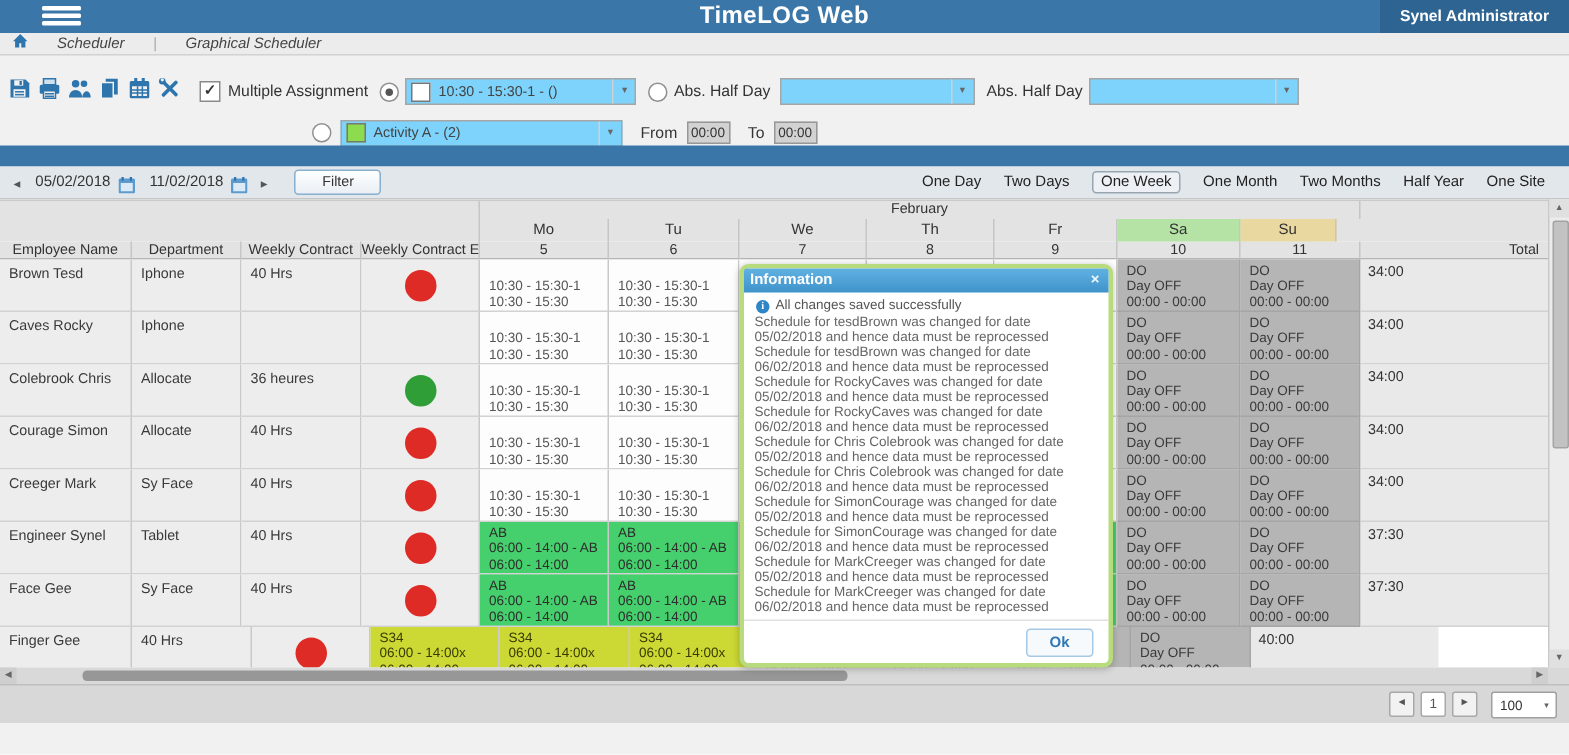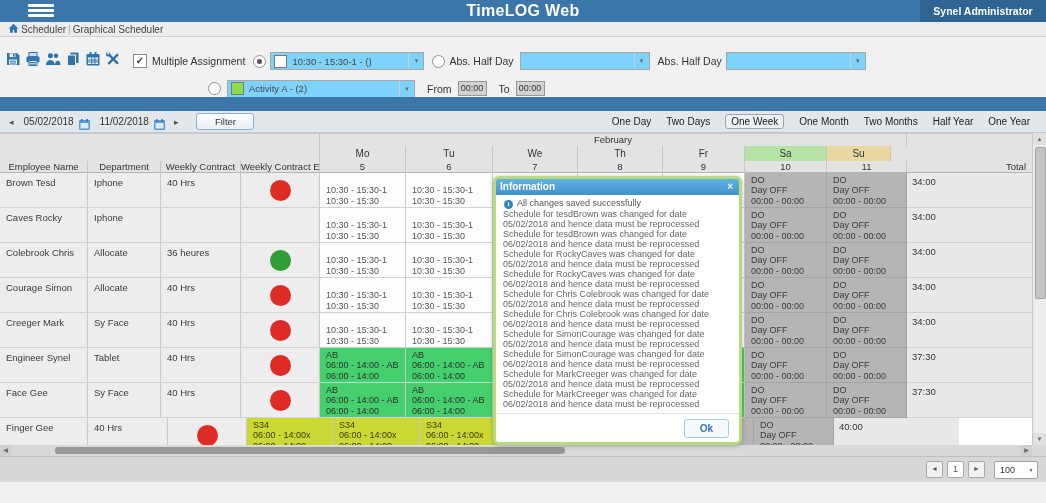--- a/index.html
+++ b/index.html
@@ -8,22 +8,22 @@
   
   .topbar{position:absolute;left:0;top:0;width:1046px;height:22px;background:var(--accent);}
   .hamburger{position:absolute;left:28px;top:4px;width:26px;height:14px;cursor:pointer;}
   .hamburger span{display:block;height:3px;background:#fff;margin-bottom:2px;border-radius:1px;}
   .app-title{position:absolute;left:0;top:0;width:1046px;height:22px;text-align:center;
        color:#fff;font-size:16px;font-weight:bold;line-height:22px;letter-spacing:.3px;}
   .userbox{position:absolute;right:0;top:0;width:126px;height:22px;background:#2d6492;
        color:#fff;font-size:10.5px;font-weight:bold;line-height:22px;text-align:center;}
   
   .breadcrumb{position:absolute;left:0;top:22px;width:1046px;height:15px;background:#ececec;
-       border-bottom:1px solid #d2d2d2;display:flex;align-items:center;gap:2px;padding-left:8px;
-       box-sizing:border-box;font-size:10px;color:#444;}
+       border-bottom:1px solid #d2d2d2;display:flex;align-items:center;gap:19px;padding-left:8px;
+       box-sizing:border-box;font-size:10px;color:#444;font-style:italic;}
   .crumb-sep{color:#aaa;}
   
   .toolbar{position:absolute;left:0;top:38px;width:1046px;height:59px;background:#f1f1f1;}
   .tb-row{position:absolute;left:0;display:flex;align-items:center;width:1046px;}
   .tb-row1{top:14px;height:18px;}
   .tb-row2{top:42px;height:17px;}
   .tb-icons{display:flex;gap:4px;margin-left:5px;}
   .tb-icon{width:16px;height:16px;cursor:pointer;}
   .checkbox{width:12px;height:12px;background:#fff;border:1px solid #8a8a8a;margin-left:12px;
        font-size:10px;line-height:11px;text-align:center;color:#333;font-weight:bold;cursor:pointer;}
@@ -248,21 +248,21 @@
     </span>
     <span class="nav-arrow">▸</span>
     <div class="filter-btn">Filter</div>
     <div class="views" id="views">
         <div class="view-item">One Day</div>
         <div class="view-item">Two Days</div>
         <div class="view-item sel">One Week</div>
         <div class="view-item">One Month</div>
         <div class="view-item">Two Months</div>
         <div class="view-item">Half Year</div>
-        <div class="view-item">One Year</div>
+        <div class="view-item">One Site</div>
       </div>
   </div>
 
   <div class="table">
     <div class="hrow" id="h-month">
         <div class="hcell h-month" style="width: 320px;"></div>
         <div class="hcell h-month" style="width: 587px;">February</div>
         <div class="hcell h-month" style="width: 125px; border-right: none;"></div>
       </div>
     <div class="hrow" id="h-days">

